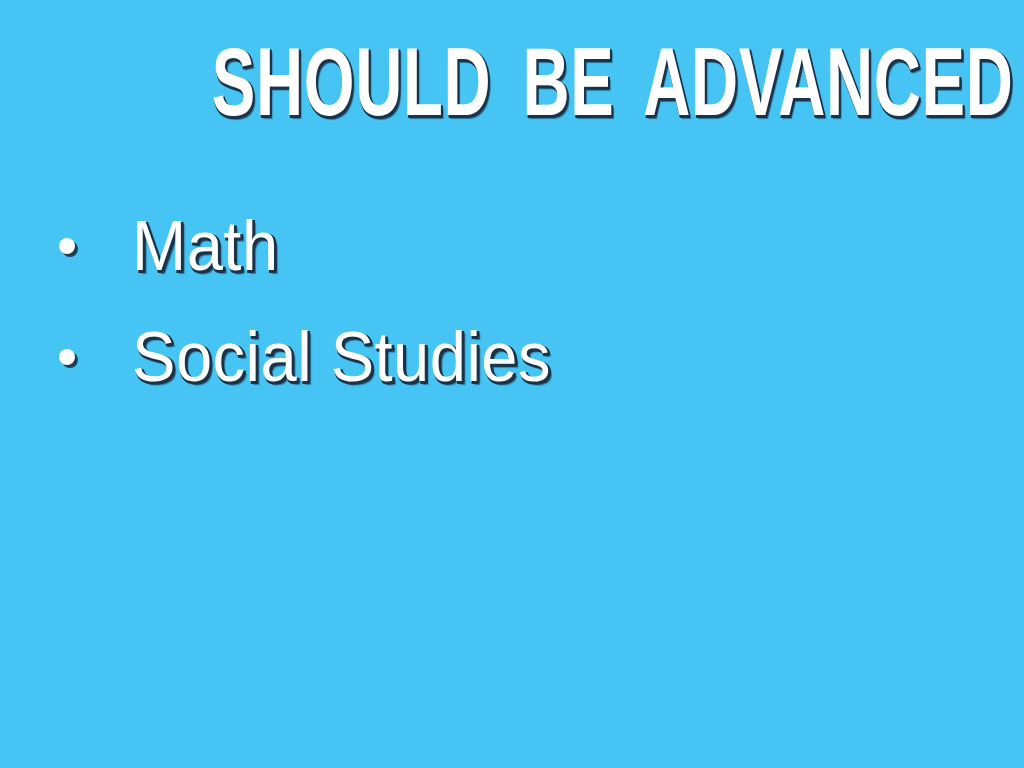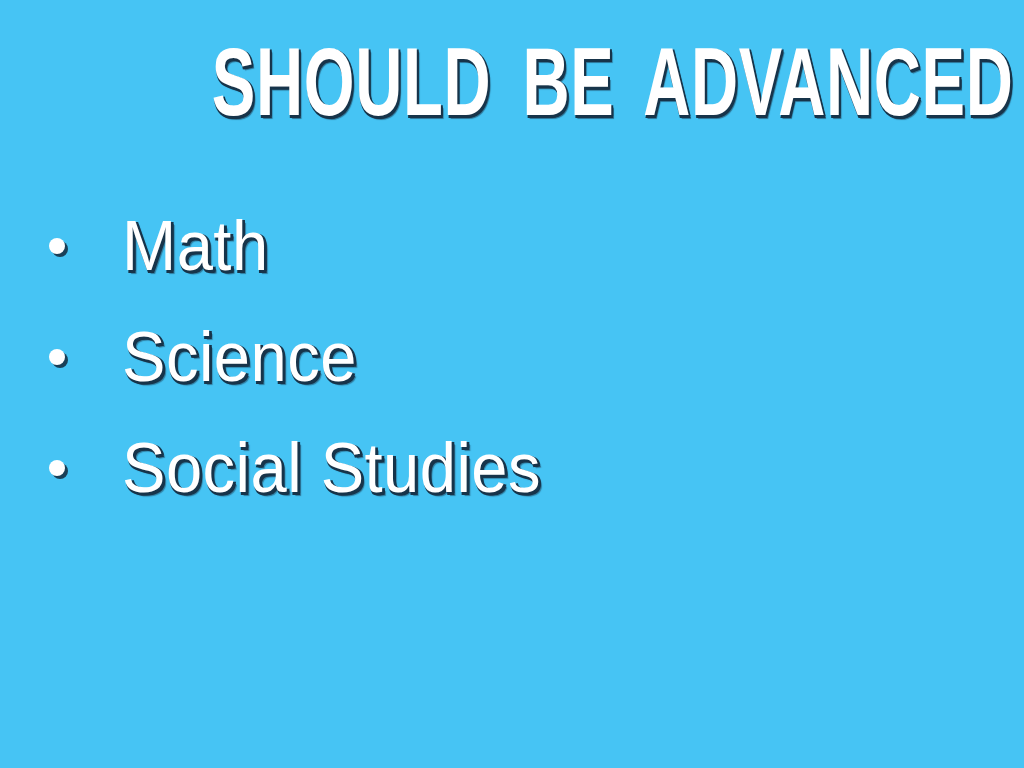--- a/index.html
+++ b/index.html
@@ -44,21 +44,21 @@
     text-shadow:
        3px 3px 0 #17344a,
        3px 1px 0 #17344a,
        1px 3px 0 #17344a,
        4px 4px 1px rgba(23,52,74,0.55);
   }
 
   
   #bullet-list {
     position: absolute;
-    left: 2px;
+    left: 12px;
     top: 190px;
     width: 828px;
     margin: 0;
     padding: 0;
     list-style: none;
   }
 
   .bullet-row {
     display: flex;
     align-items: center;
@@ -107,24 +107,20 @@
     <h1 id="slide-title">SHOULD BE ADVANCED IN</h1>
   </div>
 
   <ul id="bullet-list">
 
     <li class="bullet-row">
       <span class="bullet-marker"></span>
       <span class="bullet-text">Math</span>
     </li>
 
-    <li class="bullet-row">
-      <span class="bullet-marker"></span>
-      <span class="bullet-text">Science</span>
-    </li>
 
 
     <li class="bullet-row">
       <span class="bullet-marker"></span>
       <span class="bullet-text">Social Studies</span>
     </li>
 
   </ul>
 
 </div>

